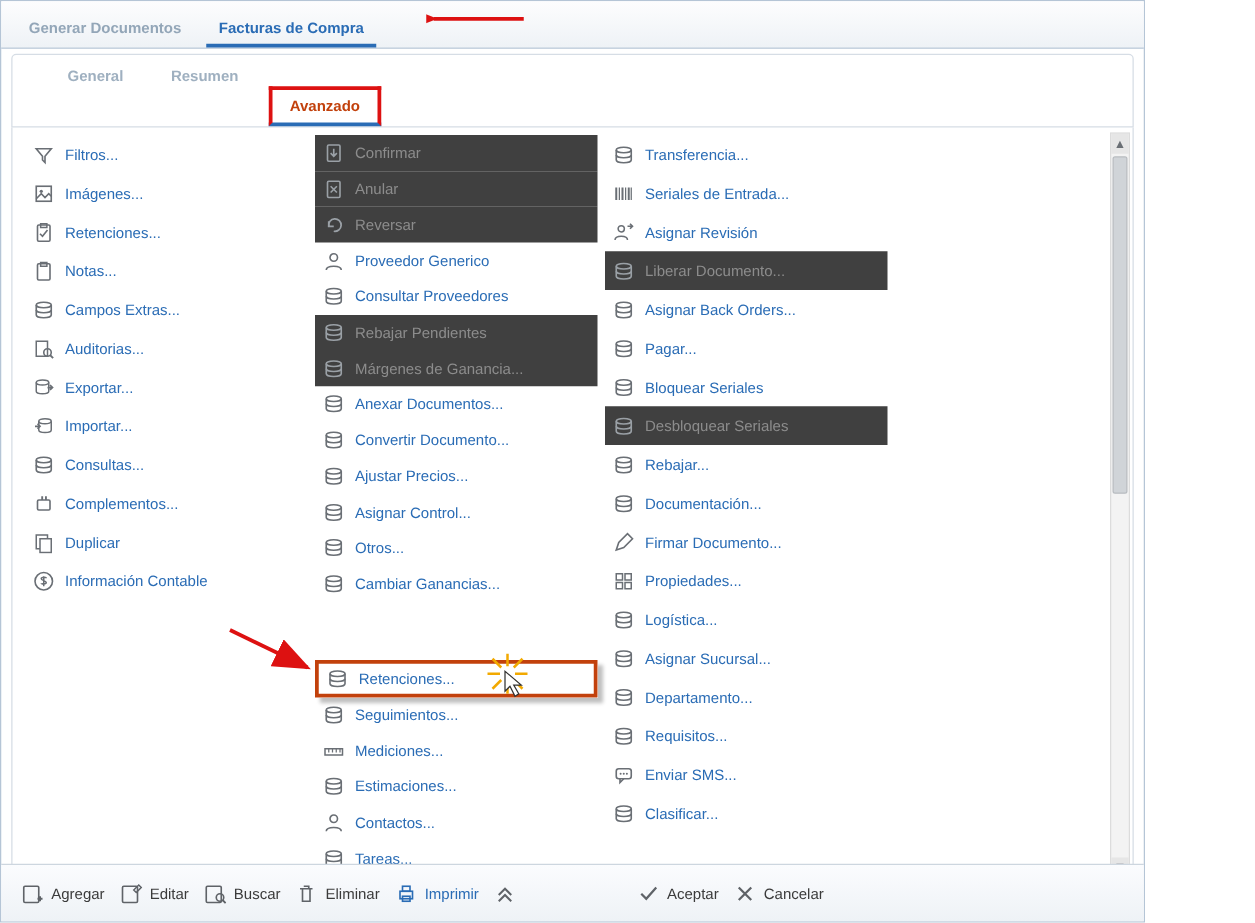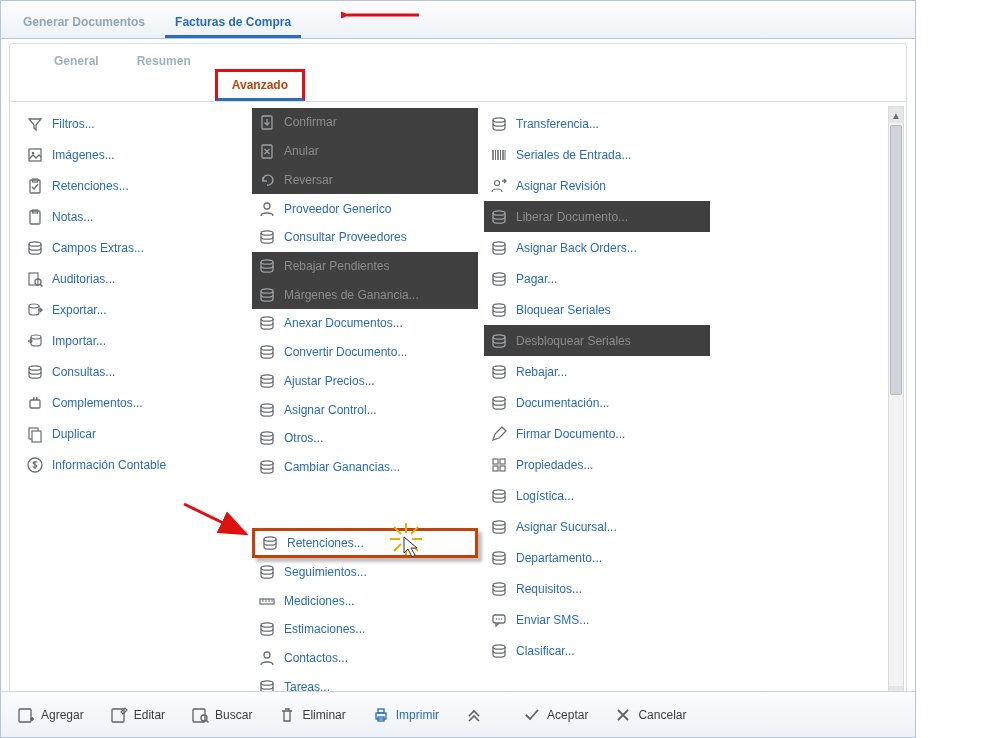--- a/index.html
+++ b/index.html
@@ -16,21 +16,21 @@
 .columns{display:flex;gap:6px;padding:6px 10px;height:100%;}
 .col{flex:0 0 226px;display:flex;flex-direction:column;}
 .item{display:flex;align-items:center;gap:8px;height:31px;padding:0 6px;color:#2a6cb5;cursor:pointer;}
 .item.disabled{color:#8c8c8c;background:#404040;cursor:default;}
 .item .ico{width:18px;height:18px;flex:0 0 18px;display:flex;align-items:center;justify-content:center;color:#6a6f75;}
 .item.disabled .ico{color:#9aa0a6;}
 .item.highlighted{border:3px solid #c2410c;box-shadow:4px 4px 3px rgba(0,0,0,.25);position:relative;margin-top:47px;}
 .scrollbar{position:absolute;right:2px;top:4px;bottom:4px;width:16px;background:#f3f3f3;border:1px solid #dcdcdc;}
 .scrollbar .arrow{height:16px;background:#e6e6e6;display:flex;align-items:center;justify-content:center;color:#6a6f75;font-size:10px;}
 .scrollbar .thumb{position:absolute;left:1px;right:1px;top:18px;height:270px;background:#d0d4d8;border:1px solid #b8bcc0;border-radius:2px;}
-.bottombar{position:absolute;left:0;right:0;bottom:0;height:46px;border-top:1px solid #cdd6df;background:linear-gradient(#fbfcfe,#eef2f6);display:flex;align-items:center;padding:0 10px;gap:14px;}
+.bottombar{position:absolute;left:0;right:0;bottom:0;height:46px;border-top:1px solid #cdd6df;background:linear-gradient(#fbfcfe,#eef2f6);display:flex;align-items:center;padding:0 10px;gap:0;}
 .bbtn{display:flex;align-items:center;gap:6px;color:#3b3b3b;cursor:pointer;padding:4px 6px;}
 .bbtn .ico{width:18px;height:18px;color:#5f6368;}
 .spacer{flex:1;}
 
 .arrow-svg{position:absolute;pointer-events:none;}
 .cursor-star{position:absolute;left:366px;top:486px;pointer-events:none;}
 svg{display:block;}
 </style>
 </head>
 <body>

